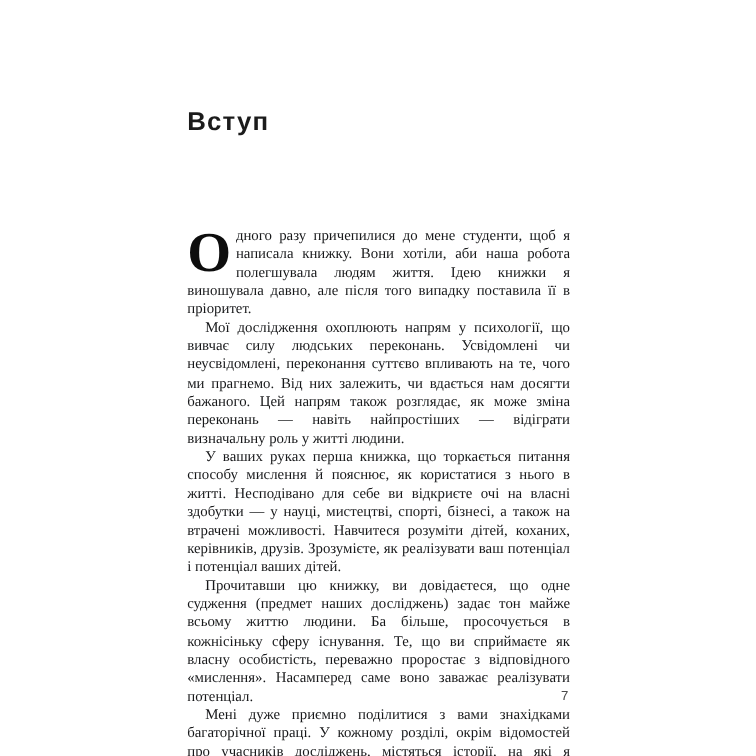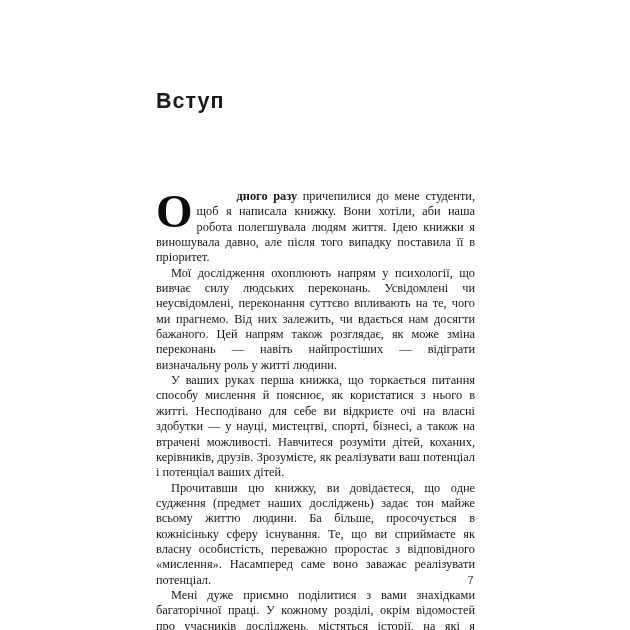--- a/index.html
+++ b/index.html
@@ -66,22 +66,21 @@
     font-family: "Liberation Serif", serif;
     font-size: 47px;
     line-height: 38px;
     font-weight: 700;
     padding: 2px 4px 0 0;
     margin-top: 1px;
     color: #0d0d0d;
   }
 
   .lead-bold {
-    font-weight: 700;
-    margin-left: 40px;
+    font-weight: 400;
   }
 
   
   .folio {
     position: absolute;
     left: 0;
     top: 574px;
     width: 474px;
     text-align: right;
     font-family: "Liberation Sans", sans-serif;

